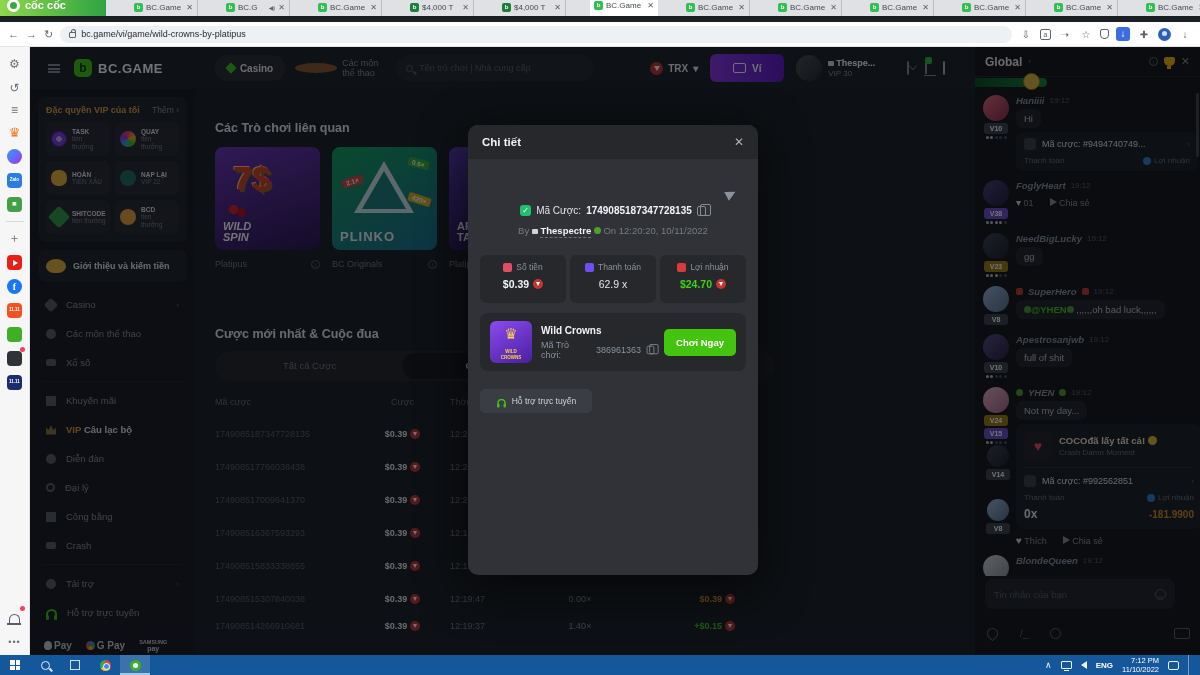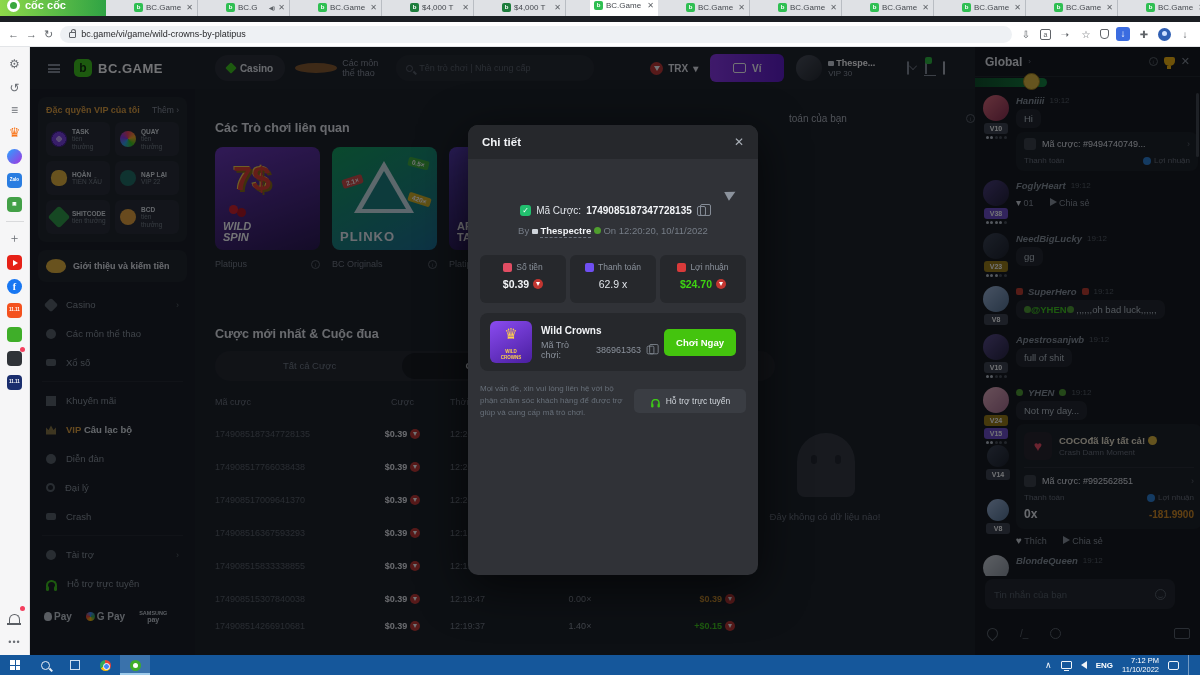--- a/index.html
+++ b/index.html
@@ -630,20 +630,24 @@
         </div>
       <div class="mitem">
           <span class="mi circ"></span>
           <span class="mlabel">Diễn đàn</span>
         </div>
       <div class="mitem">
           <span class="mi ring"></span>
           <span class="mlabel">Đại lý</span>
         </div>
       <div class="mitem">
+          <span class="mi"></span>
+          <span class="mlabel">Công bằng</span>
+        </div>
+      <div class="mitem">
           <span class="mi tick"></span>
           <span class="mlabel">Crash</span>
         </div>
       <div class="msep"></div>
       <div class="mitem">
           <span class="mi circ"></span>
           <span class="mlabel">Tài trợ</span>
           <span class="mchev">›</span>
         </div>
       <div class="mitem">
@@ -792,28 +796,20 @@
           <span class="coin small"></span>
         </span>
       <span class="c-time">12:19:37</span>
       <span class="c-pay">1.40×</span>
       <span class="c-pro win">
           <span>+$0.15</span>
           <span class="coin small"></span>
         </span>
     </div>
 
-    <div id="rightpanel">
-      <div class="rp-head">
-        <span class="rp-title">toán của bạn</span>
-        <span class="info-c">i</span>
-      </div>
-      <div class="ghost"></div>
-      <div class="rp-empty">Đây không có dữ liệu nào!</div>
-    </div>
   </div>
 
   <div id="chat">
     <div class="chead">
       <span class="t">Global</span>
       <span class="chev">›</span>
       <span class="gap"></span>
       <span class="info-c">i</span>
       <span class="trophy"></span>
       <span class="cx">✕</span>
@@ -1093,21 +1089,20 @@
         <div class="gname">Wild Crowns</div>
         <div class="gidrow">
             <span>Mã Trò chơi:</span>
             <span>386961363</span>
             <span class="copy" style="transform:scale(.85)"></span>
           </div>
       </div>
       <div class="playbtn">Chơi Ngay</div>
     </div>
     <div class="supp">
-      <div class="supptext">Mọi vấn đề, xin vui lòng liên hệ với bộ phận chăm sóc khách hàng để được trợ giúp và cung cấp mã trò chơi.</div>
       <div class="suppbtn">
         <span class="hphone sm"></span>
         <span>Hỗ trợ trực tuyến</span>
       </div>
     </div>
   </div>
 </div>
 
 <div id="taskbar">
   <div class="tbtn">

